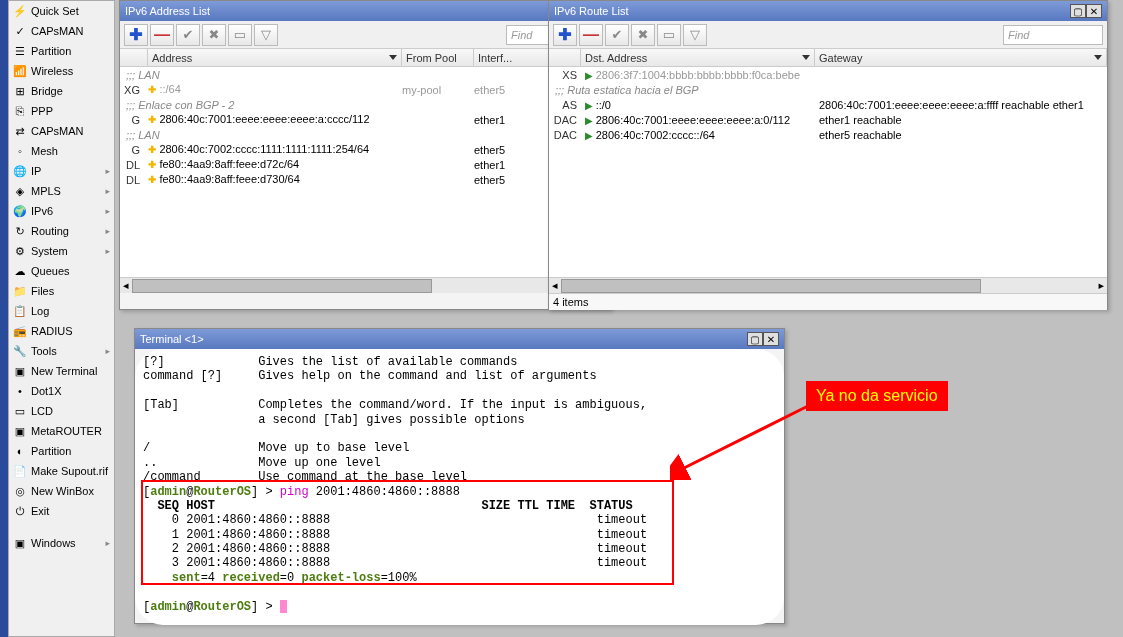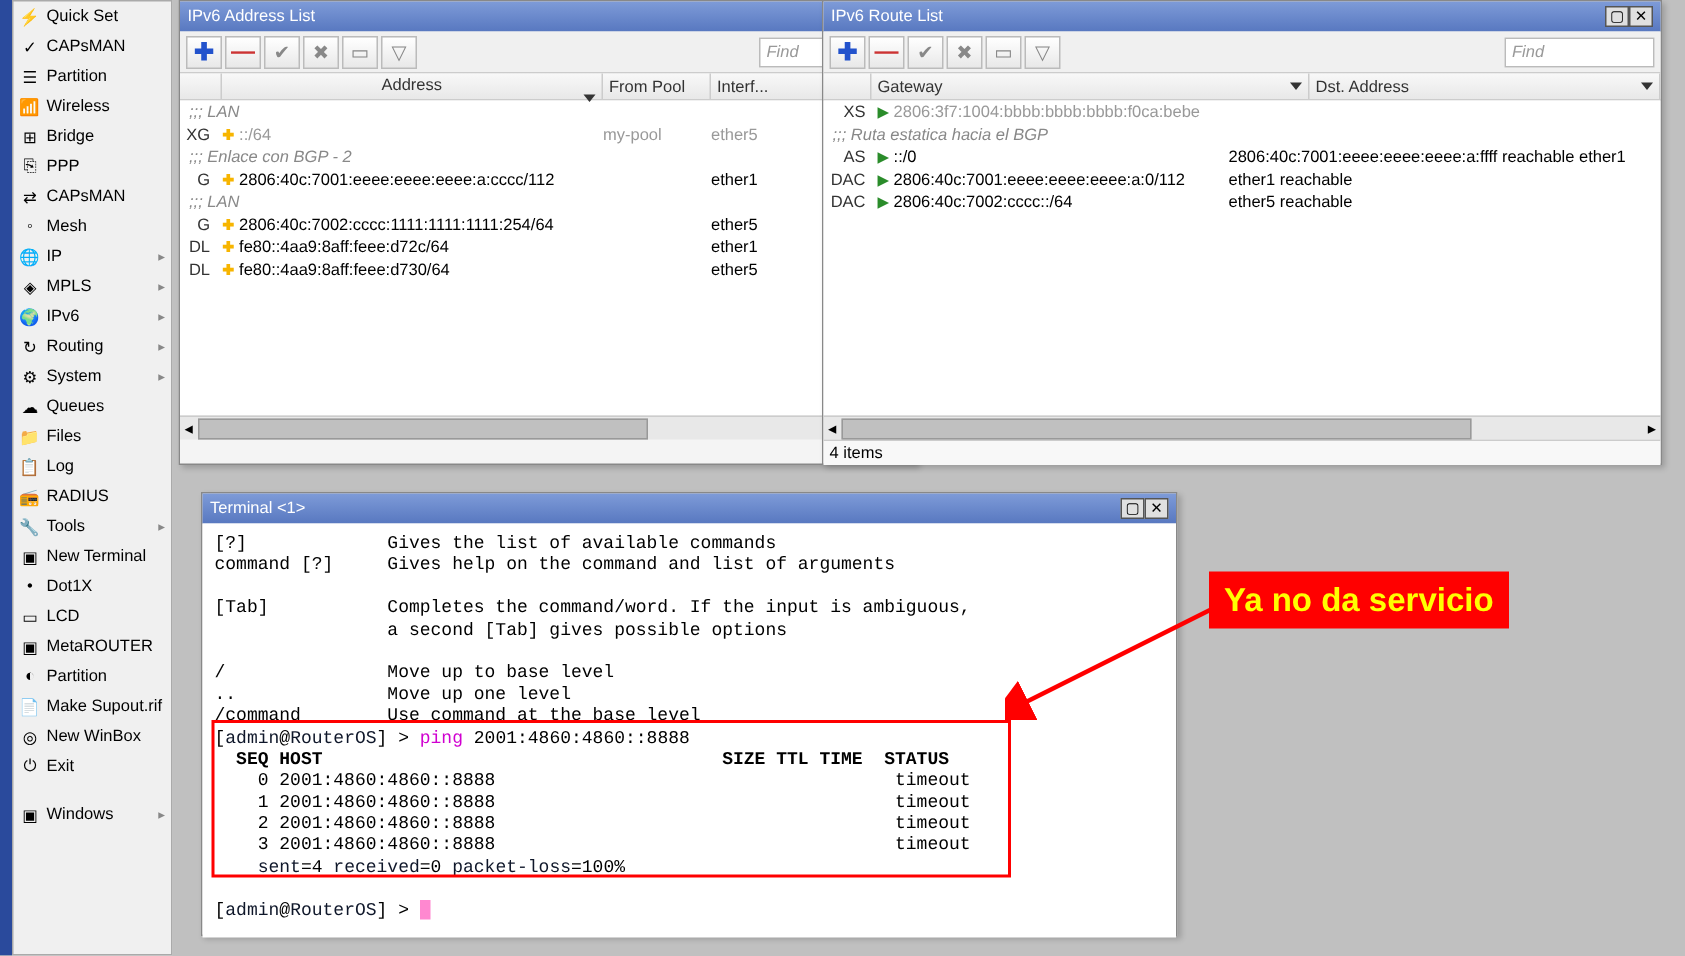--- a/index.html
+++ b/index.html
@@ -24,26 +24,26 @@
 .table-body { background: #fff; overflow: auto; }
 .row { display: flex; height: 15px; align-items:center; font-size:11px; border-bottom: 0; }
 .row.comment { color: #888; padding-left: 6px; font-style: italic; }
 .cell { padding: 0 4px; overflow:hidden; white-space:nowrap; }
 .flag { width: 24px; padding-left:4px; color:#333;text-align:right; }
 .addr-icon { color:#f7b500; font-size:11px; margin-right:3px; }
 .route-icon { color:#2a8c2a; font-size:10px; margin-right:3px; }
 .h-scroll { height:16px; background:#e8e8e8; border-top:1px solid #ccc; display:flex; align-items:center; }
 .h-scroll .thumb { height:14px; background:#c0c0c0; border:1px solid #999; }
 .status { padding: 2px 4px; border-top:1px solid #ccc; background:#f8f8f8; font-size:11px; }
-.terminal-body { background:#fff; color:#000; font-family: 'Courier New', monospace; font-size: 12px; padding: 6px 8px; line-height: 1.2; white-space: pre; position:relative; }
+.terminal-body { background:#fff; color:#000; font-family: 'Courier New', monospace; font-size: 12px; padding: 6px 8px; line-height: 1.2; white-space: pre; position:relative;border-radius:28px; }
 .red-rect { position:absolute; border: 2px solid #ff0000; pointer-events:none; }
-.annotation { position:absolute; background:#ff0000; color:#ffff00; font-weight:bold; font-size:22px; padding: 6px 10px; pointer-events:none; }
+.annotation { position:absolute; background:#ff0000; color:#ffff00; font-weight:normal; font-size:16px; padding: 6px 10px; pointer-events:none; }
 .left-bar { position:absolute; left:0; top:0; width:8px; height:637px; background:#2a4a9c; }
 .triangle-down { width:0; height:0; border-left:4px solid transparent; border-right:4px solid transparent; border-top:5px solid #333; margin-left:auto; }
-.green-t { color:#0f172a; }
+.green-t { color:#4d7c0f;font-weight:bold; }
 .magenta-t { color:#d000d0; }
 .cursor-pink { display:inline-block; width:7px; height:13px; background:#ff88d0; vertical-align:middle; }
 svg.arrow-svg { position:absolute; pointer-events:none; }
 </style>
 </head>
 <body>
 
 <div class="left-bar"></div>
 
 <div class="sidebar">
@@ -181,21 +181,21 @@
     <div class="tbtn grey">✔</div>
     <div class="tbtn grey">✖</div>
     <div class="tbtn grey">▭</div>
     <div class="tbtn grey">▽</div>
     <div class="find-box">
         <span>Find</span>
       </div>
   </div>
   <div class="table-head">
     <div class="th" style="width:28px;"></div>
-    <div class="th" style="width:254px;flex-direction:column;">
+    <div class="th" style="width:254px;">
         <span>Address</span>
         <span class="triangle-down"></span>
       </div>
     <div class="th" style="width:72px;">
         <span>From Pool</span>
       </div>
     <div class="th" style="flex:1;">
         <span>Interf...</span>
         <span class="triangle-down"></span>
       </div>
@@ -262,26 +262,26 @@
     <div class="tbtn grey">✔</div>
     <div class="tbtn grey">✖</div>
     <div class="tbtn grey">▭</div>
     <div class="tbtn grey">▽</div>
     <div class="find-box">
         <span>Find</span>
       </div>
   </div>
   <div class="table-head">
     <div class="th" style="width:32px;"></div>
+    <div class="th" style="width:234px;">
+        <span>Dst. Address</span>
+        <span class="triangle-down"></span>
+      </div>
     <div class="th" style="flex:1;">
         <span>Gateway</span>
-        <span class="triangle-down"></span>
-      </div>
-    <div class="th" style="width:234px;">
-        <span>Dst. Address</span>
         <span class="triangle-down"></span>
       </div>
   </div>
   <div class="table-body" style="height:210px;">
     <div class="row" style="color:#999;">
       <div class="cell flag" style="width:32px;">XS</div>
       <div class="cell" style="width:234px;"><span class="route-icon">▶</span><span>2806:3f7:1004:bbbb:bbbb:bbbb:f0ca:bebe</span></div>
     </div>
     <div class="row comment">
         <span>;;; Ruta estatica hacia el BGP</span>

